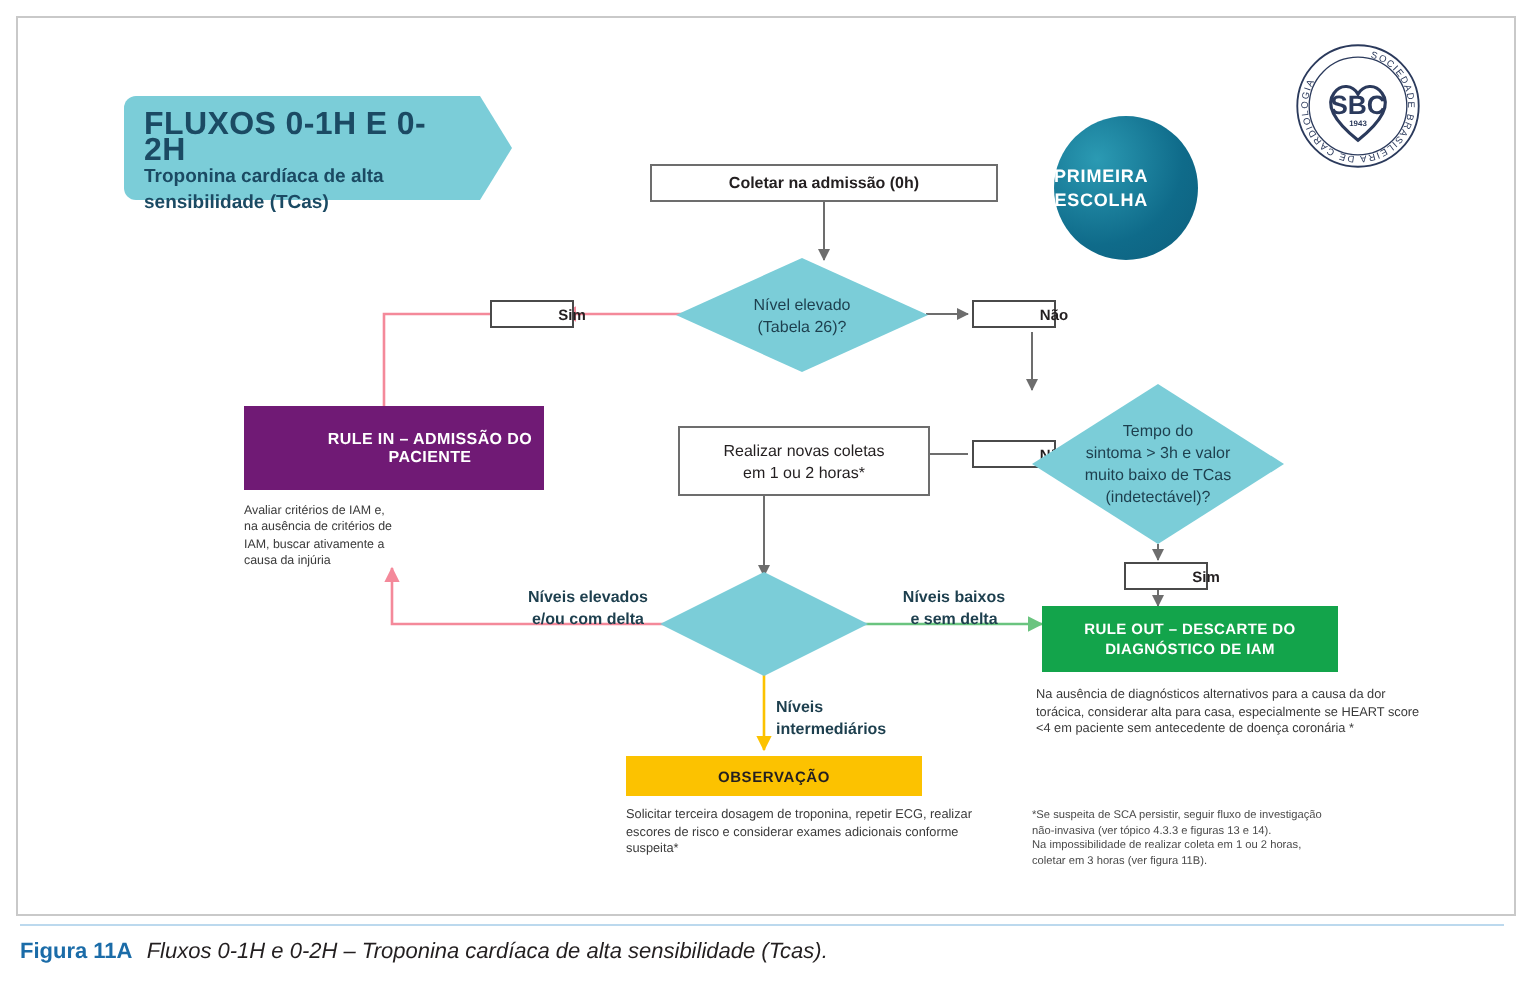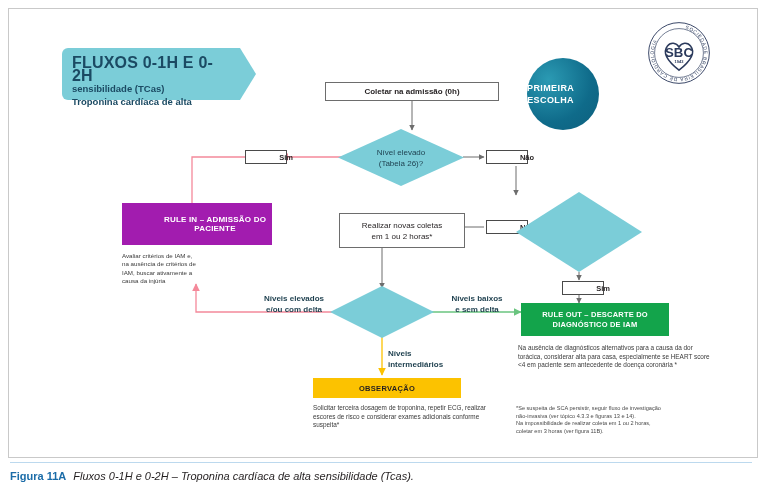--- a/index.html
+++ b/index.html
@@ -23,21 +23,21 @@
   .pbox{border:1px solid #6d6d6d;background:#fff;display:flex;align-items:center;justify-content:center;text-align:center;font-size:8px;line-height:11px;color:#231f20;}
   .label-box{border:1px solid #4a4a4a;background:#fff;font-size:7.5px;font-weight:bold;display:flex;align-items:center;justify-content:center;color:#231f20;padding-left:40px;}
 
   
   .diamond{display:flex;align-items:center;justify-content:center;text-align:center;color:#1d3f4e;font-size:8px;line-height:11px;}
   .diamond .dshape{position:absolute;inset:0;background:#7bcdd8;
      -webkit-clip-path:polygon(50% 0,100% 50%,50% 100%,0 50%);clip-path:polygon(50% 0,100% 50%,50% 100%,0 50%);}
   .diamond .dtext{position:relative;z-index:2;padding:0 8px;}
 
   
-  .rulein{background:#a21caf;color:#fff;font-weight:bold;font-size:8px;letter-spacing:.2px;display:flex;align-items:center;justify-content:center;text-align:center;padding-left:36px;}
+  .rulein{background:#701a75;color:#fff;font-weight:bold;font-size:8px;letter-spacing:.2px;display:flex;align-items:center;justify-content:center;text-align:center;padding-left:36px;}
   .ruleout{background:#13a44b;color:#fff;font-weight:bold;font-size:7.5px;line-height:10px;letter-spacing:.2px;display:flex;align-items:center;justify-content:center;text-align:center;}
   .observ{background:#fcc200;color:#231f20;font-weight:bold;font-size:7.5px;letter-spacing:.3px;display:flex;align-items:center;justify-content:center;text-align:center;}
 
   .note{font-size:6.4px;line-height:8.6px;color:#3a3a3a;}
   .note-red{font-size:6.2px;line-height:8.4px;color:#3a3a3a;}
   .edge-label{font-size:8px;line-height:10.5px;font-weight:bold;color:#1d3f4e;text-align:center;}
 
   .foot{font-size:5.6px;line-height:7.6px;color:#4a4a4a;}
 
   
@@ -89,22 +89,22 @@
 
   <path d="M335,312 L196,312 L196,284" stroke="#f4899a" stroke-width="1.3" fill="none" marker-end="url(#ap)"></path>
 
   <path d="M430,312 L521,312" stroke="#6ac47f" stroke-width="1.3" fill="none" marker-end="url(#agr)"></path>
 
   <path d="M382,337 L382,375" stroke="#fcc200" stroke-width="1.3" fill="none" marker-end="url(#ay)"></path>
 </svg>
 
 <div class="abs banner">
   <div class="t1">FLUXOS 0-1H E 0-2H</div>
+  <div>Troponina cardíaca de alta</div>
   <div>sensibilidade (TCas)</div>
-  <div>Troponina cardíaca de alta</div>
 </div>
 <div class="abs banner-tip"></div>
 
 <div class="abs badge">
   <div>
     <div>PRIMEIRA</div>
     <div>ESCOLHA</div>
   </div>
 </div>
 
@@ -142,20 +142,26 @@
 
 <div class="abs pbox" style="left:339px;top:213px;width:126px;height:35px;">
   <div>
     <div>Realizar novas coletas</div>
     <div>em 1 ou 2 horas*</div>
   </div>
 </div>
 
 <div class="abs diamond" style="left:516px;top:192px;width:126px;height:80px;">
   <div class="dshape"></div>
+  <div class="dtext">
+    <div>Tempo do</div>
+    <div>sintoma &gt; 3h e valor</div>
+    <div>muito baixo de TCas</div>
+    <div>(indetectável)?</div>
+  </div>
 </div>
 
 <div class="abs diamond" style="left:330px;top:286px;width:104px;height:52px;">
   <div class="dshape"></div>
 </div>
 
 <div class="abs edge-label" style="left:248px;top:294px;width:92px;">
   <div>Níveis elevados</div>
   <div>e/ou com delta</div>
 </div>

